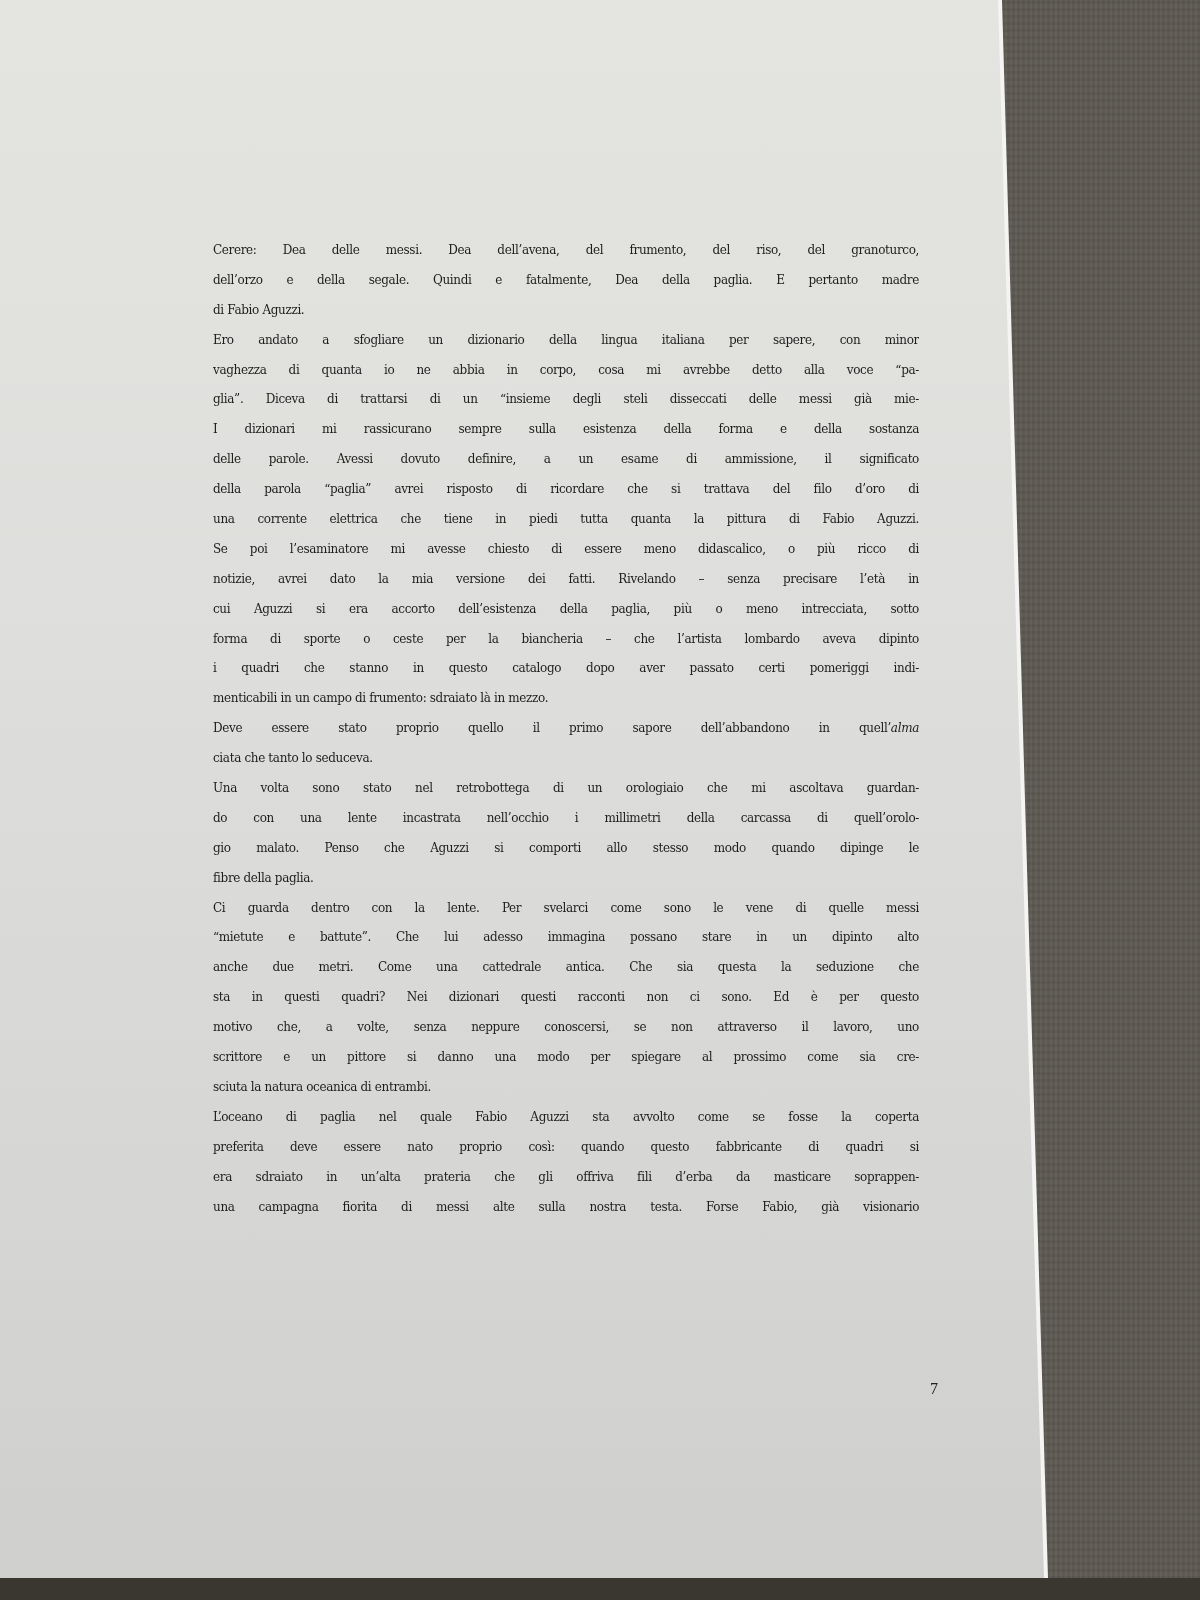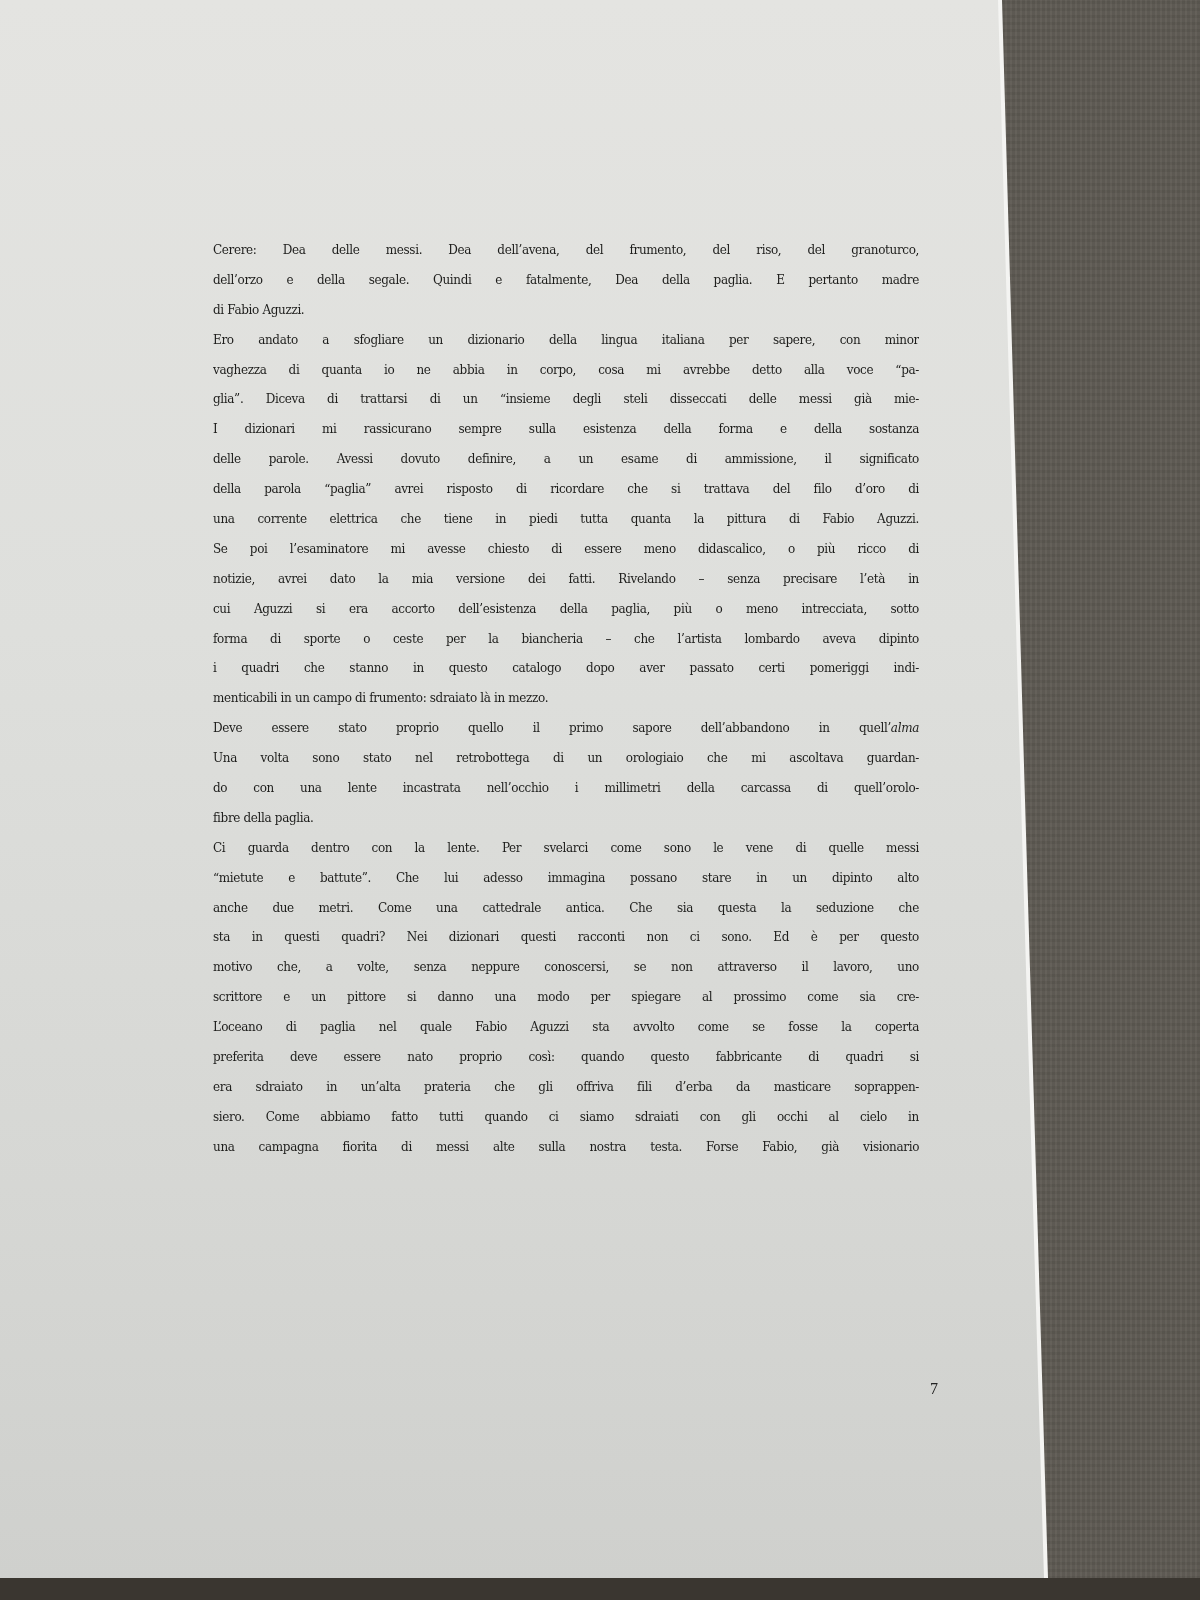--- a/index.html
+++ b/index.html
@@ -60,29 +60,31 @@
   <span class="line">delle parole. Avessi dovuto definire, a un esame di ammissione, il significato</span>
   <span class="line">della parola “paglia” avrei risposto di ricordare che si trattava del filo d’oro di</span>
   <span class="line">una corrente elettrica che tiene in piedi tutta quanta la pittura di Fabio Aguzzi.</span>
   <span class="line">Se poi l’esaminatore mi avesse chiesto di essere meno didascalico, o più ricco di</span>
   <span class="line">notizie, avrei dato la mia versione dei fatti. Rivelando – senza precisare l’età in</span>
   <span class="line">cui Aguzzi si era accorto dell’esistenza della paglia, più o meno intrecciata, sotto</span>
   <span class="line">forma di sporte o ceste per la biancheria – che l’artista lombardo aveva dipinto</span>
   <span class="line">i quadri che stanno in questo catalogo dopo aver passato certi pomeriggi indi-</span>
   <span class="line last">menticabili in un campo di frumento: sdraiato là in mezzo.</span>
   <span class="line"><span>Deve essere stato proprio quello il primo sapore dell’abbandono in quell’</span><em>alma</em></span>
+  <span class="line last">ciata che tanto lo seduceva.</span>
   <span class="line">Una volta sono stato nel retrobottega di un orologiaio che mi ascoltava guardan-</span>
   <span class="line">do con una lente incastrata nell’occhio i millimetri della carcassa di quell’orolo-</span>
+  <span class="line">gio malato. Penso che Aguzzi si comporti allo stesso modo quando dipinge le</span>
   <span class="line last">fibre della paglia.</span>
   <span class="line">Ci guarda dentro con la lente. Per svelarci come sono le vene di quelle messi</span>
   <span class="line">“mietute e battute”. Che lui adesso immagina possano stare in un dipinto alto</span>
   <span class="line">anche due metri. Come una cattedrale antica. Che sia questa la seduzione che</span>
   <span class="line">sta in questi quadri? Nei dizionari questi racconti non ci sono. Ed è per questo</span>
   <span class="line">motivo che, a volte, senza neppure conoscersi, se non attraverso il lavoro, uno</span>
   <span class="line">scrittore e un pittore si danno una modo per spiegare al prossimo come sia cre-</span>
+  <span class="line last">sciuta la natura oceanica di entrambi.</span>
   <span class="line">L’oceano di paglia nel quale Fabio Aguzzi sta avvolto come se fosse la coperta</span>
   <span class="line">preferita deve essere nato proprio così: quando questo fabbricante di quadri si</span>
   <span class="line">era sdraiato in un’alta prateria che gli offriva fili d’erba da masticare soprappen-</span>
-  <span class="line">siero. Come abbiamo fatto tutti quando ci siamo sdraiati con gli occhi al cielo in</span>
   <span class="line">una campagna fiorita di messi alte sulla nostra testa. Forse Fabio, già visionario</span>
 </div>
 
 <div class="page-number">7</div>
 
 </body></html>

